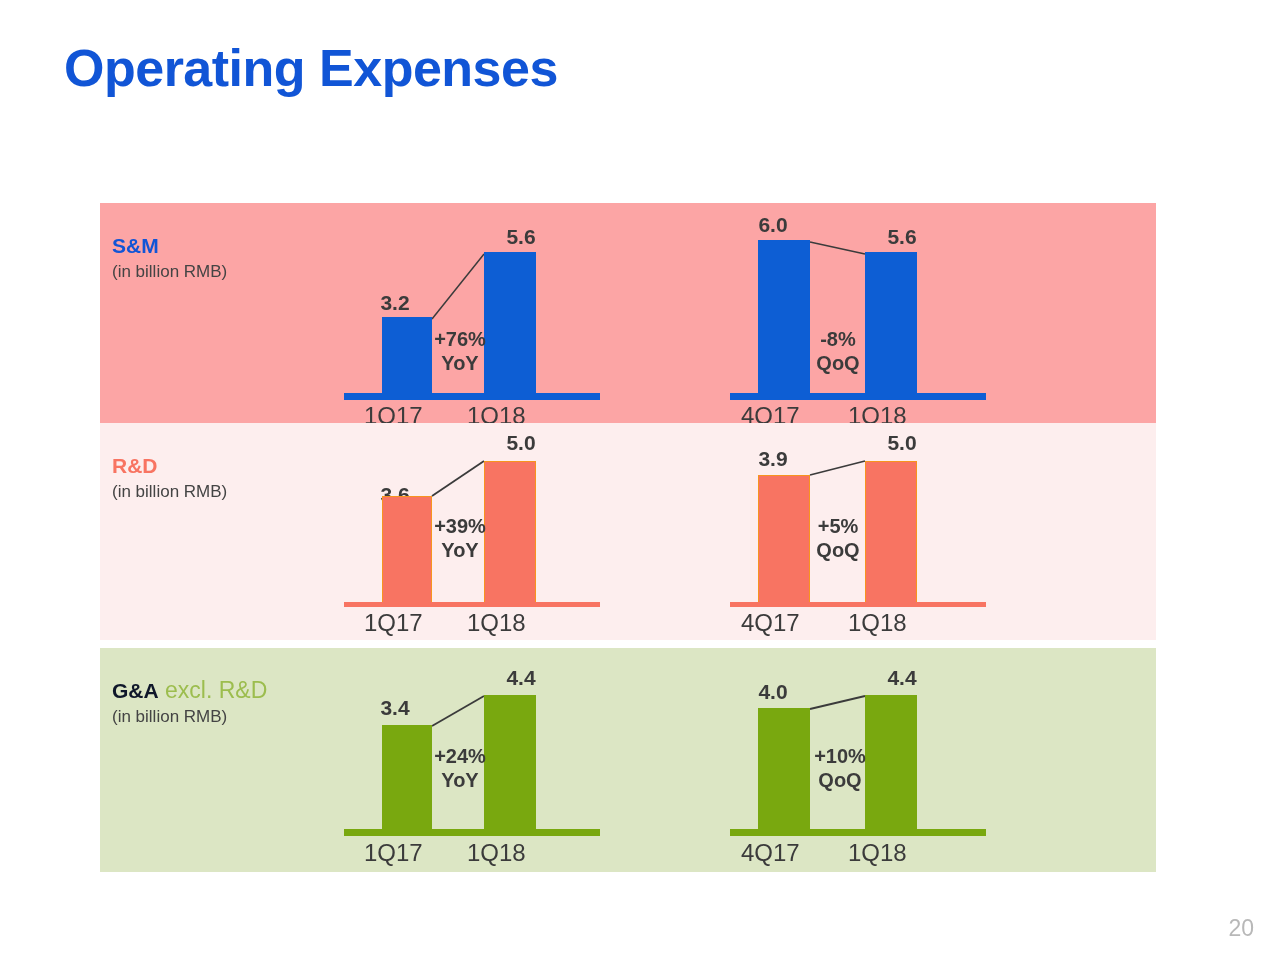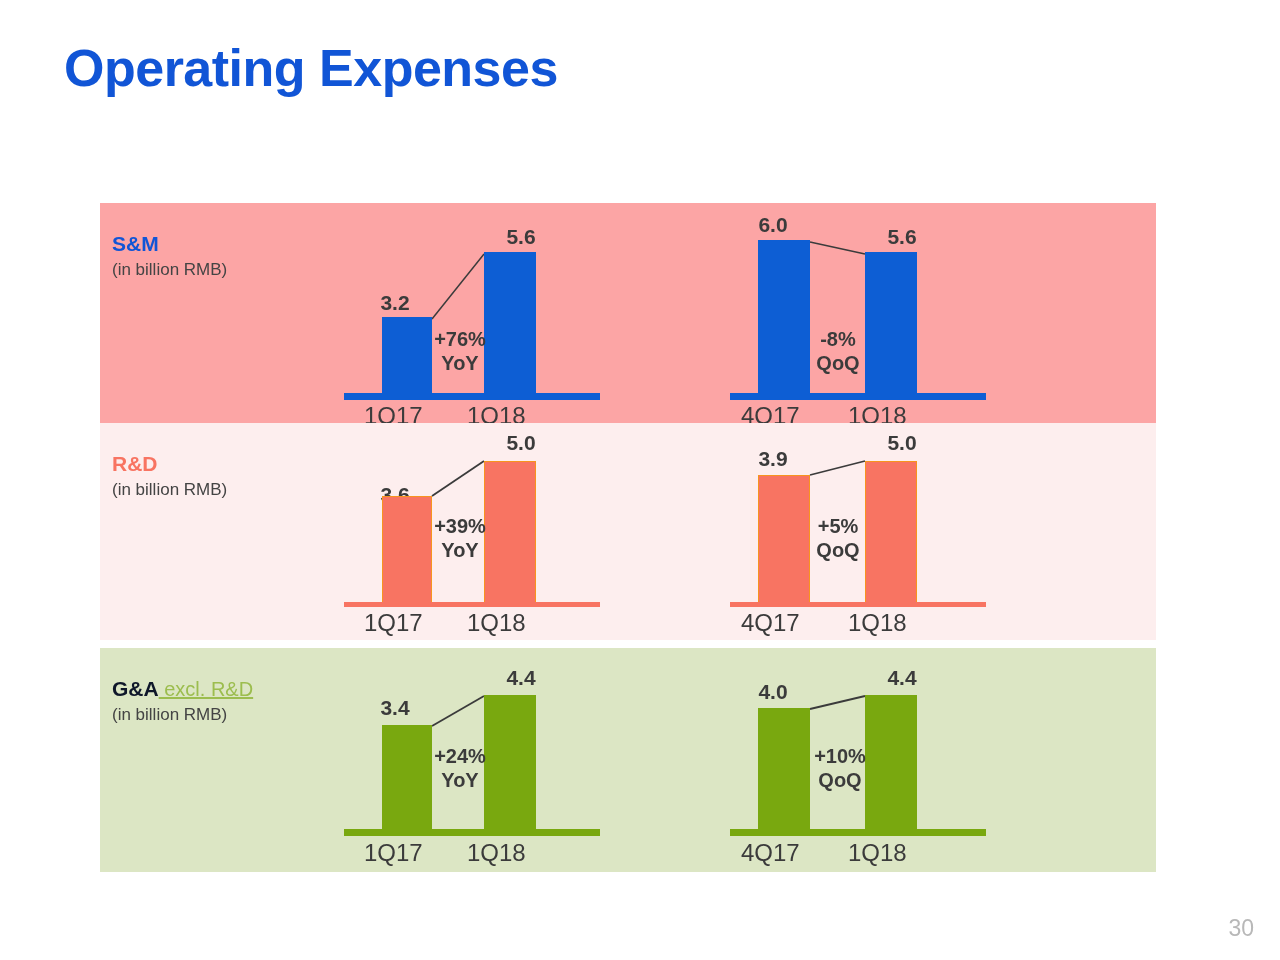--- a/index.html
+++ b/index.html
@@ -44,24 +44,23 @@
     left: 12px;
     top: 28px;
     line-height: 1.22;
   }
   .panel-label .cat {
     font-size: 21px;
     font-weight: bold;
     display: inline;
   }
   .panel-label .cat-sub {
-    font-size: 20px;
+    font-size: 23px;
     font-weight: normal;
     display: inline;
-    text-decoration: underline;
   }
   .panel-label .units {
     display: block;
     font-size: 17px;
     color: #444444;
     margin-top: 3px;
     font-weight: normal;
   }
   .panel-sm .panel-label .cat { color: #1155D6; }
   .panel-rd .panel-label .cat { color: #F87462; }
@@ -294,13 +293,13 @@
       <span>QoQ</span>
     </div>
 
     <div class="baseline" style="bottom:36px; height:7px;"></div>
 
     <div class="cat-label" style="left:11px; width:86px; bottom:5px;">4Q17</div>
     <div class="cat-label" style="left:118px; width:86px; bottom:5px;">1Q18</div>
   </div>
 </div>
 
-<div class="page-number">30</div>
+<div class="page-number">20</div>
 
 </body></html>

